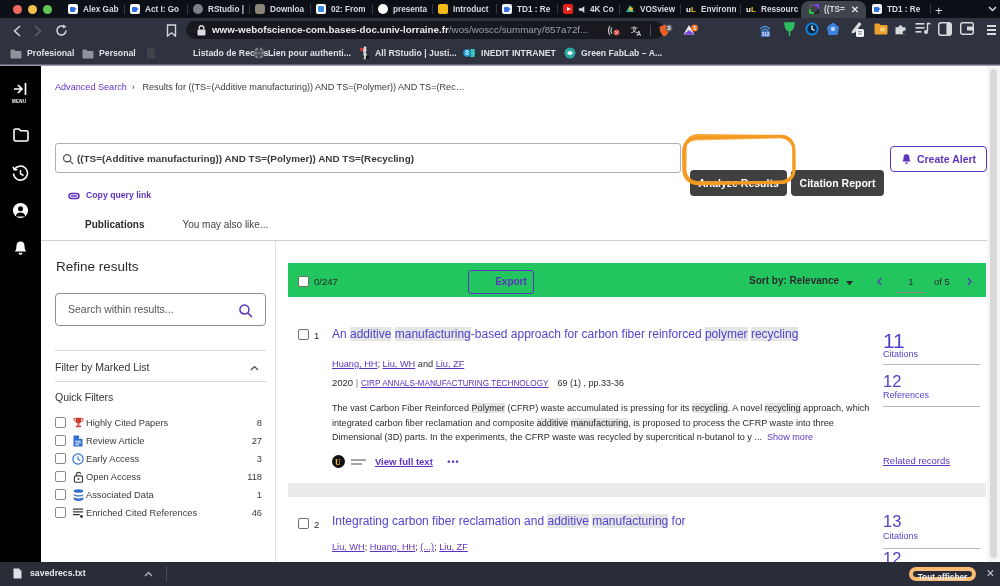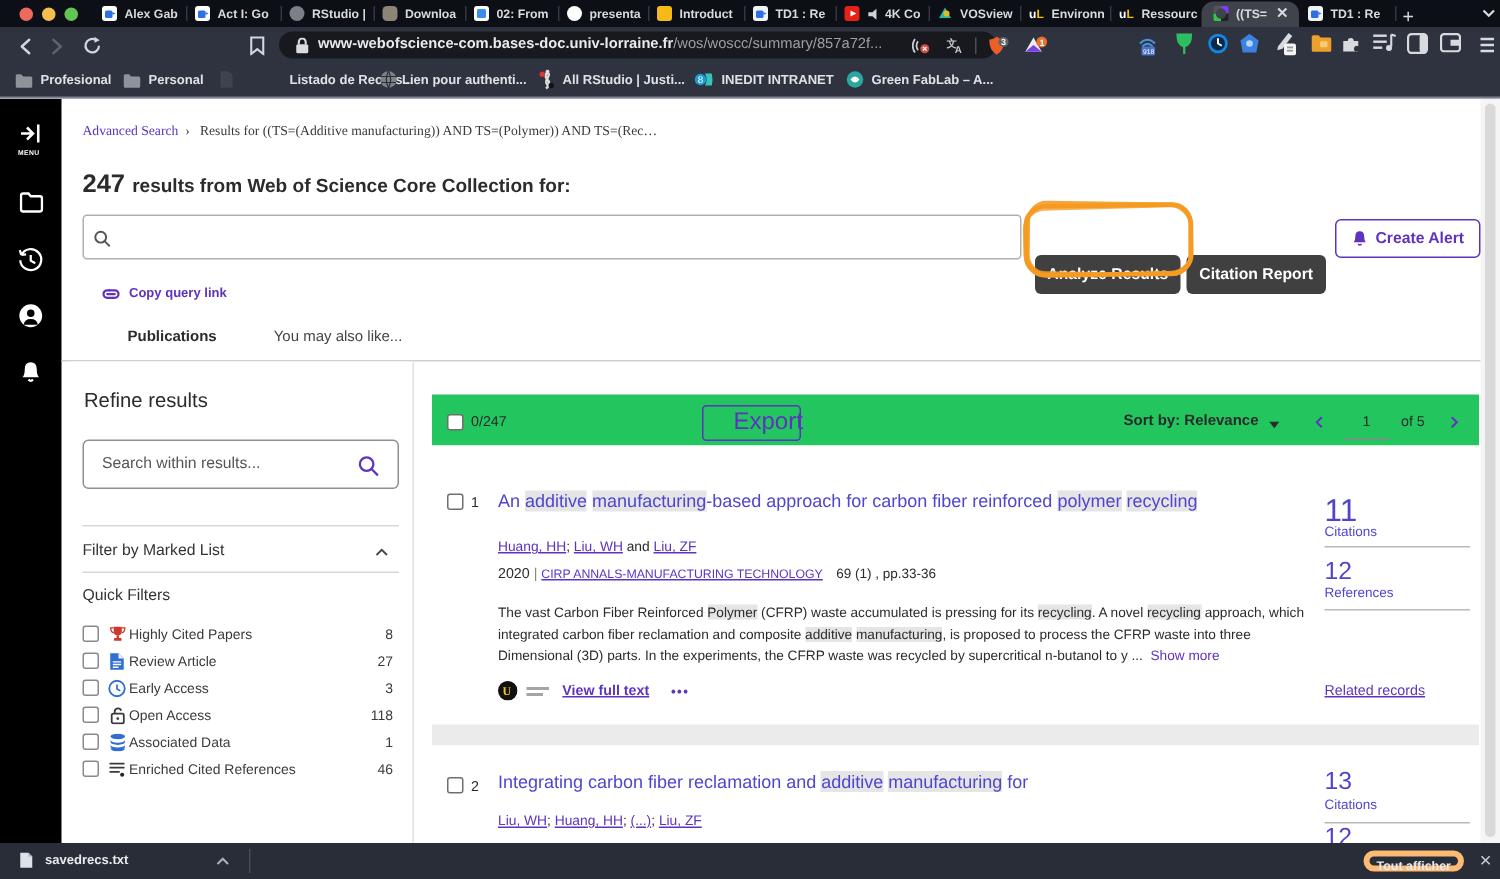--- a/index.html
+++ b/index.html
@@ -17,21 +17,21 @@
 #bookmarks { position:absolute; left:0; top:42px; width:1000px; height:22px; background:#2f3340; }
 .bm { position:absolute; top:0; height:22px; display:flex; align-items:center; color:#dfe1e5; font-size:8.7px; font-weight:bold; white-space:nowrap; }
 #chromeedge { position:absolute; left:0; top:64px; width:1000px; height:2px; background:linear-gradient(#43475a,#b9bac2); }
 
 #page { position:absolute; left:0; top:66px; width:1000px; height:497px; background:#fff; overflow:hidden; }
 #sidebar { position:absolute; left:0; top:0; width:41px; height:497px; background:#000; }
 #scrollbar { position:absolute; left:987px; top:0; width:13px; height:497px; background:#f5f5f5; }
 #sthumb { position:absolute; left:2.5px; top:3px; width:7px; height:489px; background:#d9d9d9; border-radius:4px; }
 .link { color:#5e33bf; }
 
-#crumb { position:absolute; left:55px; top:16px; font-size:9.1px; color:#3a3a3a;font-family:Liberation Serif, serif; }
+#crumb { position:absolute; left:55px; top:16px; font-size:9.1px; color:#3a3a3a; }
 
 #bigtitle { position:absolute; left:55px; top:47px; font-size:12.7px; font-weight:bold; color:#2b2b2b; }
 #bigtitle .n { font-size:17px; }
 
 #qbox { position:absolute; left:55px; top:77px; width:626px; height:30px; border:1px solid #b0b0b0; border-radius:3px; background:#fff; }
 #qtext { position:absolute; left:21px; top:9px; font-size:9.9px; color:#3a3a3a; font-weight:bold; }
 .btn { position:absolute; top:80px; height:26px; border-radius:4px; font-size:10.5px; font-weight:bold; display:flex; align-items:center; justify-content:center; }
 .btn.fill { background:#404040; color:#fff;margin-top:24px; }
 .btn.line { background:#fff; color:#5e33bf; border:1px solid #5e33bf; }
 
@@ -280,26 +280,26 @@
       </svg>
     <svg class="abs" style="left:13px; top:174px;" width="15" height="16" viewBox="0 0 15 16">
         <path d="M7.5 1.5 Q11.5 1.5 11.5 6 Q11.5 10 13 11.5 H2 Q3.5 10 3.5 6 Q3.5 1.5 7.5 1.5 Z" fill="#fff"></path>
         <path d="M6 13 Q7.5 14.8 9 13" stroke="#fff" stroke-width="1.5" fill="none"></path>
       </svg>
   </div>
   <div id="scrollbar">
       <div id="sthumb"></div>
     </div>
   <div id="crumb"><span class="link">Advanced Search</span> &nbsp;›&nbsp;&nbsp; Results for ((TS=(Additive manufacturing)) AND TS=(Polymer)) AND TS=(Rec…</div>
-  <div id="bigtitle"><span class="n">247 </span>results from Web of Science Core Collection for:</div>
   <div id="qbox">
     <svg class="abs" style="left:6px;top:9px" width="12" height="12" viewBox="0 0 14 14">
         <circle cx="6" cy="6" r="4.2" fill="none" stroke="#555" stroke-width="1.5"></circle>
         <line x1="9.2" y1="9.2" x2="13" y2="13" stroke="#555" stroke-width="1.5"></line>
       </svg>
+    <div id="qtext">((TS=(Additive manufacturing)) AND TS=(Polymer)) AND TS=(Recycling)</div>
   </div>
   <div class="btn fill" style="left:690px; width:97px;">Analyze Results</div>
   <div class="btn fill" style="left:791px; width:93px;">Citation Report</div>
   <div class="btn line" style="left:890px; width:97px;"><svg width="11" height="12" viewBox="0 0 15 16" style="margin-right:5px;">
         <path d="M7.5 1.5 Q11.5 1.5 11.5 6 Q11.5 10 13 11.5 H2 Q3.5 10 3.5 6 Q3.5 1.5 7.5 1.5 Z" fill="#5e33bf"></path>
         <path d="M6 13 Q7.5 14.8 9 13" stroke="#5e33bf" stroke-width="1.5" fill="none"></path>
       </svg>Create Alert</div>
   <svg class="abs" style="left:678px;top:64px" width="122" height="58" viewBox="0 0 122 58">
       <g fill="none" stroke="#f59b23" stroke-linejoin="round">
         <rect x="6" y="7" width="110" height="46" rx="13" stroke-width="3.2" transform="rotate(-0.8 61 30)"></rect>
@@ -392,21 +392,21 @@
           <circle cx="10.3" cy="9.3" r="1.5" fill="#222"></circle>
         </svg>
         <span class="lab">Enriched Cited References</span>
         <span class="cnt">46</span>
       </div>
   </div>
 
   <div id="greybar">
     <span class="cb abs" style="left:10px; top:13px;"></span>
     <span class="abs" style="left:26px; top:13px; font-size:9.5px; color:#2b2b2b;">0/247</span>
-    <div class="abs" style="left:180px; top:7px; width:66px; height:24px; border:1.5px solid #5e33bf; border-radius:3px; color:#5e33bf; font-size:16px; font-weight:normal; text-align:center; line-height:21px;padding-left:20px;">Export <svg width="8" height="5" viewBox="0 0 8 5" style="margin-left:2px;">
+    <div class="abs" style="left:180px; top:7px; width:66px; height:24px; border:1.5px solid #5e33bf; border-radius:3px; color:#5e33bf; font-size:10px; font-weight:bold; text-align:center; line-height:21px;padding-left:20px;">Export <svg width="8" height="5" viewBox="0 0 8 5" style="margin-left:2px;">
           <path d="M1 1 L4 4 L7 1" stroke="#5e33bf" stroke-width="1.4" fill="none"></path>
         </svg></div>
     <span class="abs" style="left:461px; top:12px; font-size:10px; font-weight:bold; color:#2b2b2b;">Sort by: Relevance</span>
     <svg class="abs" style="left:558px; top:18px;" width="7" height="4.5" viewBox="0 0 8 5">
         <path d="M0 0 L4 5 L8 0 Z" fill="#2b2b2b"></path>
       </svg>
     <svg class="abs" style="left:589px; top:14px;" width="5" height="9" viewBox="0 0 6 10">
         <path d="M5 1 L1 5 L5 9" stroke="#5e33bf" stroke-width="1.6" fill="none"></path>
       </svg>
     <div class="abs" style="left:608px; top:10px; width:30px; height:20px; border-bottom:1.5px solid #8a8a8a; font-size:9.5px; color:#2b2b2b; text-align:center; line-height:17px;">1</div>

